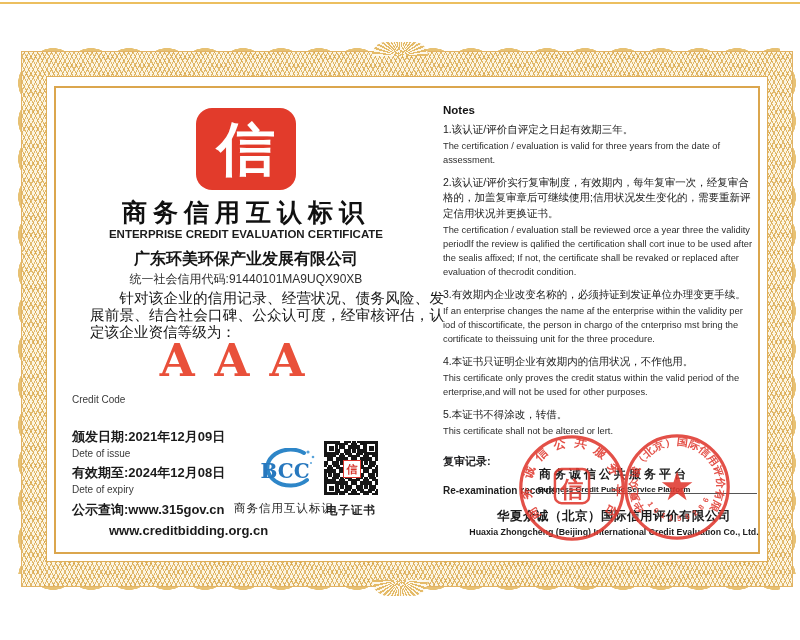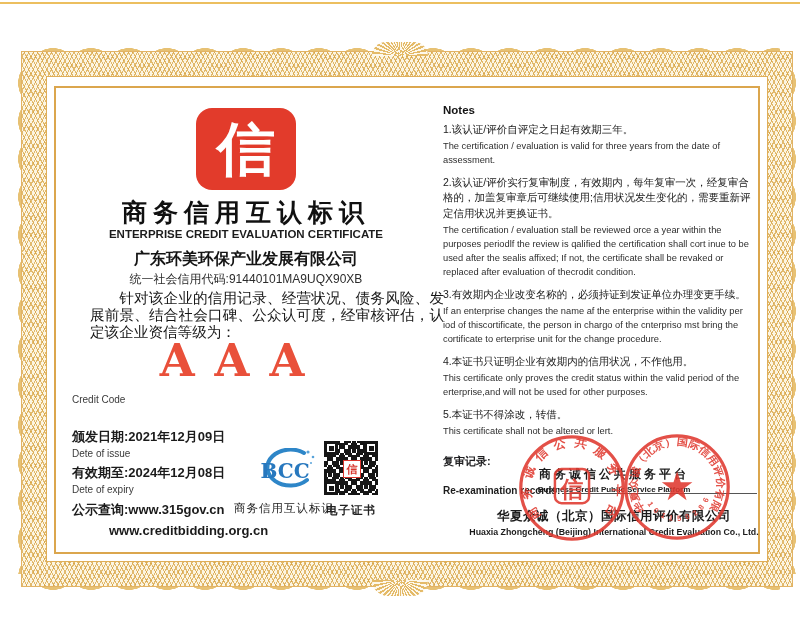--- a/index.html
+++ b/index.html
@@ -156,23 +156,23 @@
     </div>
   </div>
   <div class="qr-cap">电子证书</div>
 
   <div class="notes">
     <div class="n-title">Notes</div>
 
     <div class="n-zh">1.该认证/评价自评定之日起有效期三年。</div>
     <div class="n-en">The certification / evaluation is valid for three years from the date of assessment.</div>
     <div class="n-zh">2.该认证/评价实行复审制度，有效期内，每年复审一次，经复审合格的，加盖复审章后可继续使用;信用状况发生变化的，需要重新评定信用状况并更换证书。</div>
-    <div class="n-en">The certification / evaluation stall be reviewed orce a year within the purposes periodlf the review is qalified the certification shall cort inue to be used after the sealis affixed; If not, the certificate shall be revaked or replaced after evaluation of thecrodit condition.</div>
+    <div class="n-en">The certification / evaluation stall be reviewed orce a year three the validity periodlf the review is qalified the certification shall cort inue to be used after the sealis affixed; If not, the certificate shall be revaked or replaced after evaluation of thecrodit condition.</div>
     <div class="n-zh">3.有效期内企业改变名称的，必须持证到发证单位办理变更手续。</div>
-    <div class="n-en">If an enterprise changes the name af the enterprise within the validity per iod of thiscortificate, the person in chargo of the cnterpriso mst bring the cortificate to erterprise unit for the change procedure.</div>
+    <div class="n-en">If an enterprise changes the name af the enterprise within the validity per iod of thiscortificate, the person in chargo of the cnterpriso mst bring the cortificate to theissuing unit for the three procedure.</div>
     <div class="n-zh">4.本证书只证明企业有效期内的信用状况，不作他用。</div>
     <div class="n-en">This certificate only proves the credit status within the valid period of the erterprise,and will not be used for other purposes.</div>
     <div class="n-zh">5.本证书不得涂改，转借。</div>
     <div class="n-en">This certificate shall not be altered or lert.</div>
 
     <div class="reexam">
       <div class="rz">复审记录:</div>
       <div class="re">
         <span>Re-examination records:</span>
         <span class="fill"></span>

